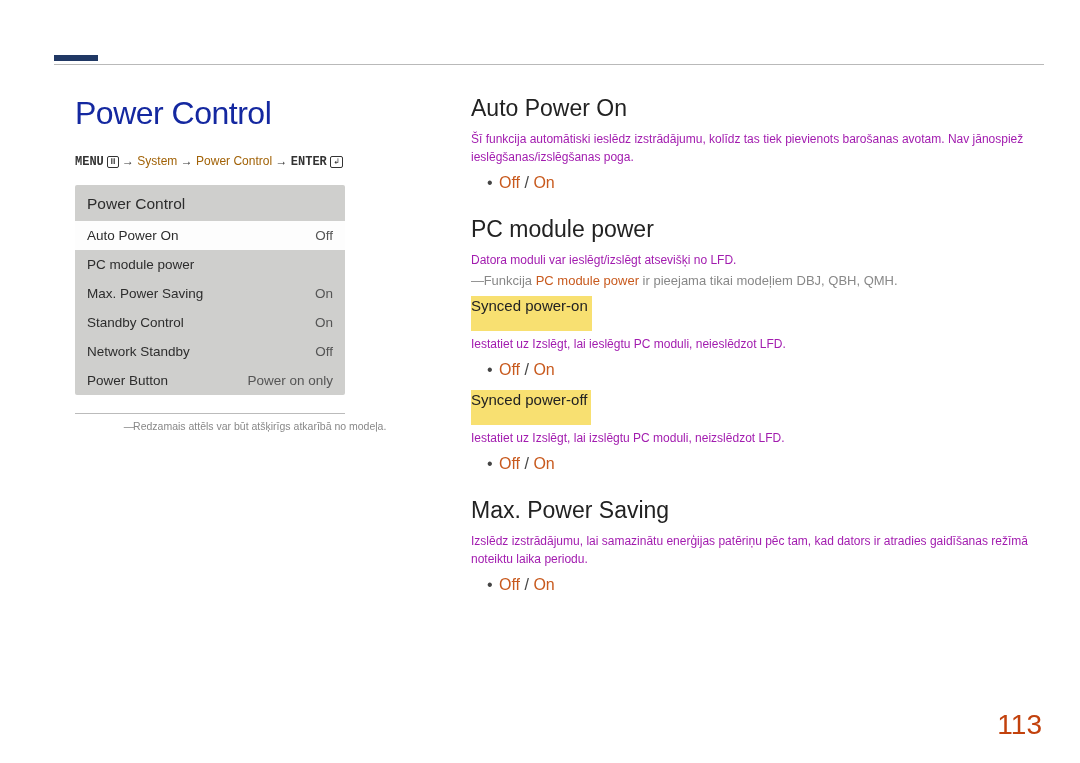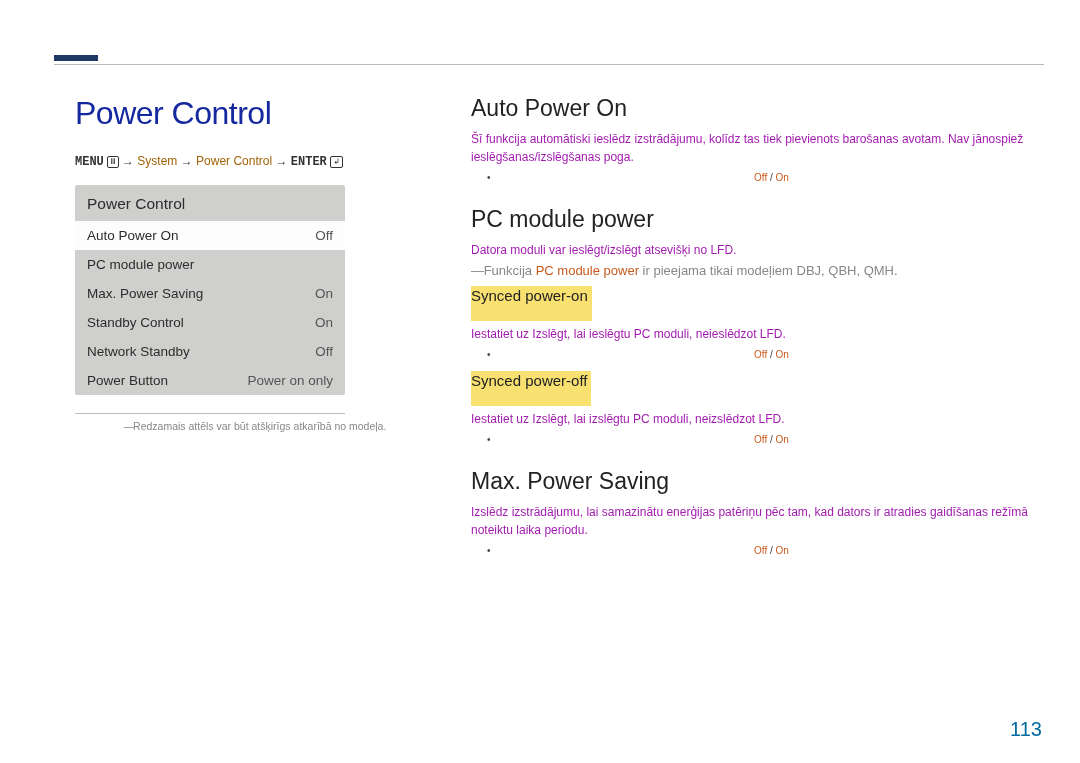--- a/index.html
+++ b/index.html
@@ -100,27 +100,26 @@
     text-align: center;
   }
   .footnote::before {
     content: "― ";
     letter-spacing: -2px;
   }
 
   .h2 { font-size: 23px; font-weight: 500; color: #222; margin-bottom: 8px; }
   .body-text { font-size: 12px; color: #a21caf; line-height: 1.5; margin-bottom: 4px; }
   .bullet {
-    font-size: 10px;
+    font-size: 16px;
     color: #444;
     padding-left: 28px;
     position: relative;
     line-height: 1.6;
     margin-bottom: 2px;
-    text-align: center;
   }
   .bullet::before {
     content: "•";
     position: absolute;
     left: 16px;
     color: #444;
   }
   .opt-red { color: #c85a1e; }
   .right-col .block { margin-bottom: 20px; }
   .hl {
@@ -136,22 +135,22 @@
     font-size: 13px;
     color: #888;
     margin: 4px 0 2px 0;
   }
   .note-line .dash::before { content: "― "; letter-spacing: -2px; color: #888; }
   .note-line .em-red { color: #c85a1e; }
   .page-number {
     position: absolute;
     bottom: 22px;
     right: 38px;
-    font-size: 20px;
-    color: #0369a1;
+    font-size: 28px;
+    color: #c2410c;
     font-weight: 300;
   }
 </style>
 </head>
 <body>
 
 <div class="top-marker"></div>
 <div class="top-rule"></div>
 
 <div class="page">

